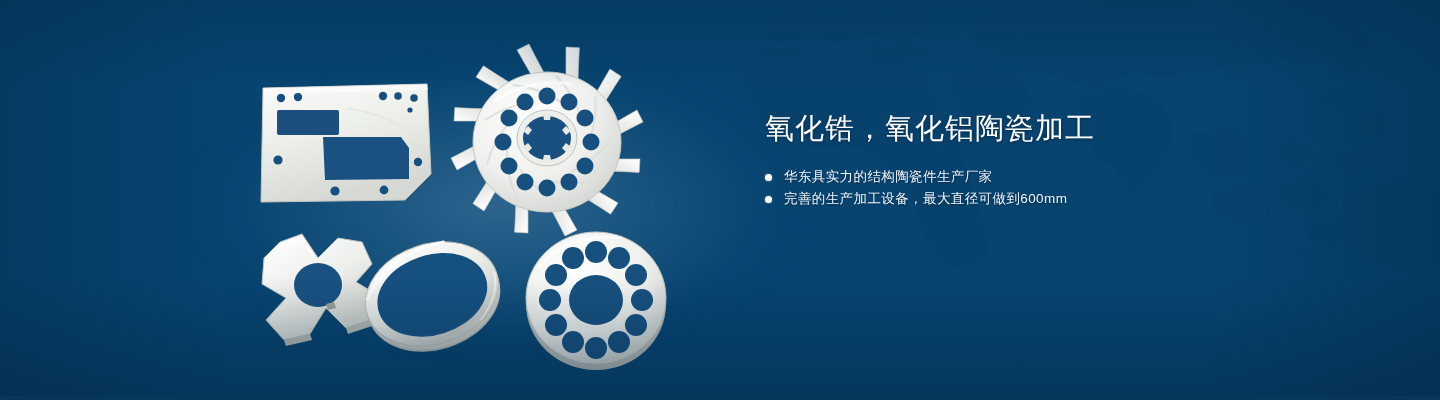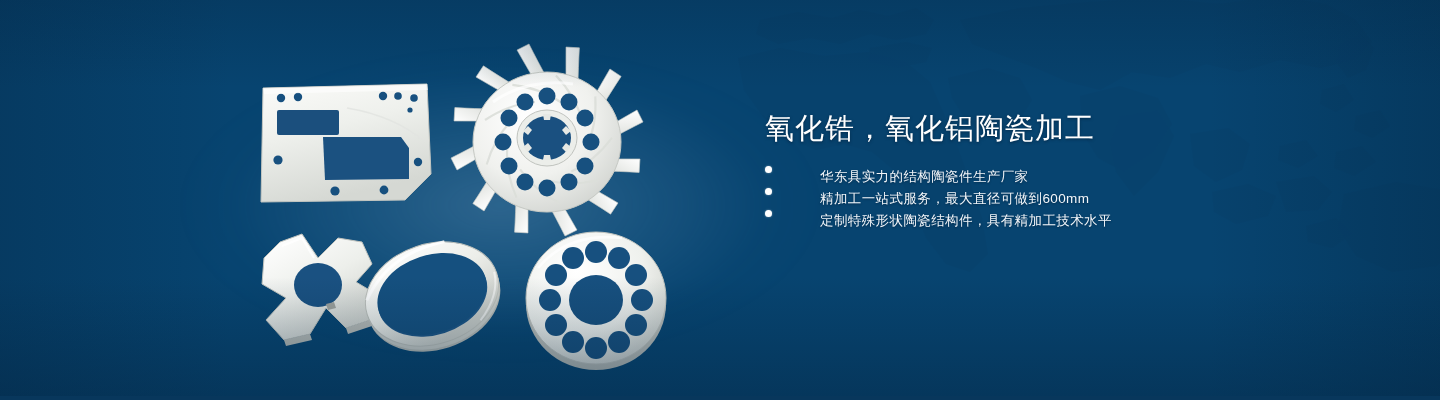--- a/index.html
+++ b/index.html
@@ -92,23 +92,23 @@
     margin: 0 0 18px 0;
     white-space: nowrap;
   }
   .bullets {
     list-style: none;
     margin: 0;
     padding: 0;
   }
   .bullet {
     display: flex;
+    align-items: center;
     height: 22px;
     margin-bottom: 0px;
-    gap: 36px;
   }
   .bullet-dot {
     width: 7px;
     height: 7px;
     border-radius: 50%;
     background: #ffffff;
     flex: 0 0 7px;
     margin-right: 12px;
     box-shadow: 0 0 2px rgba(255,255,255,0.5);
   }
@@ -400,22 +400,18 @@
   <div class="copy">
     <h1 class="headline">氧化锆，氧化铝陶瓷加工</h1>
 
     <ul class="bullets">
       <li class="bullet">
         <span class="bullet-dot"></span>
         <span class="bullet-text">华东具实力的结构陶瓷件生产厂家</span>
       </li>
       <li class="bullet">
         <span class="bullet-dot"></span>
-        <span class="bullet-text">精加工一站式服务，最大直径可做到600mm</span>
-      </li>
-      <li class="bullet">
-        <span class="bullet-dot"></span>
-        <span class="bullet-text">定制特殊形状陶瓷结构件，具有精加工技术水平</span>
+        <span class="bullet-text">完善的生产加工设备，最大直径可做到600mm</span>
       </li>
     </ul>
   </div>
 
 </div>
 
 </body></html>

